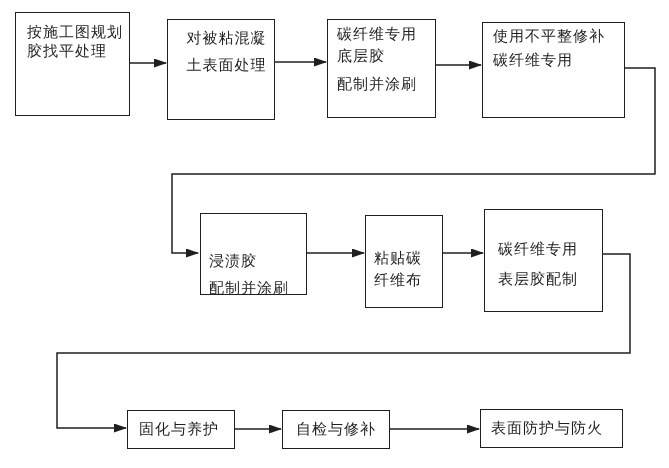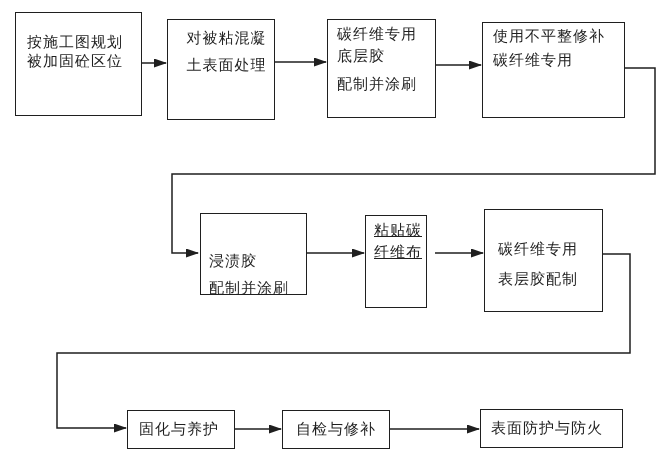--- a/index.html
+++ b/index.html
@@ -34,28 +34,28 @@
     box-sizing:border-box;
     border:1.5px solid var(--ink);
     background:var(--bg);
     color:var(--ink);
     font-size:15px;
     letter-spacing:1px;
   }
   .ln{display:block;white-space:nowrap;}
 
   
-  .b1{left:15px;  top:12px;  width:127px; height:104px; padding:20px 2px 0 11px; line-height:19px;}
+  .b1{left:15px;  top:12px;  width:115px; height:104px; padding:10px 2px 0 11px; line-height:19px;}
   .b2{left:167px; top:19px;  width:108px; height:101px; padding:5px 2px 0 13px; line-height:27px;text-align:center;}
   .b3{left:327px; top:19px;  width:109px; height:99px;  padding:3px 2px 0 9px;  line-height:22px;}
   .b3 .gap{margin-top:6px;}
   .b4{left:482px; top:22px;  width:143px; height:96px;  padding:1px 2px 0 10px; line-height:24px;}
   
   .b5{left:200px; top:213px; width:107px; height:82px;  padding:34px 2px 16px 8px; line-height:27px;}
-  .b6{left:365px; top:215px; width:62px;  height:93px;  padding:3px 2px 0 8px; line-height:22px;text-decoration:underline;}
+  .b6{left:365px; top:215px; width:78px;  height:93px;  padding:31px 2px 0 8px; line-height:22px;}
   .b7{left:484px; top:209px; width:119px; height:103px; padding:24px 2px 0 13px;line-height:30px;}
   
   .rowbox{display:flex;align-items:center;}
   .b8{left:127px; top:410px; width:108px; height:39px; padding-left:11px;}
   .b9{left:282px; top:410px; width:108px; height:39px; padding-left:13px;}
   .b10{left:480px;top:409px; width:143px; height:39px; padding-left:10px;}
 </style>
 </head>
 <body>
 
@@ -73,21 +73,21 @@
     <path d="M625 68 H655 V174 H172 V253 H198" marker-end="url(#arr)"></path>
     <path d="M307 253 H364" marker-end="url(#arr)"></path>
     <path d="M435 253 H483" marker-end="url(#arr)"></path>
     <path d="M603 254 H630 V353 H57 V428 H126" marker-end="url(#arr)"></path>
     <path d="M235 429 H281" marker-end="url(#arr)"></path>
     <path d="M390 429 H479" marker-end="url(#arr)"></path>
   </svg>
 
   <div class="box b1">
     <span class="ln">按施工图规划</span>
-    <span class="ln">被加固砼区位</span>
+    <span class="ln">胶找平处理</span>
   </div>
 
   <div class="box b2">
     <span class="ln">对被粘混凝</span>
     <span class="ln">土表面处理</span>
   </div>
 
   <div class="box b3">
     <span class="ln">碳纤维专用</span>
     <span class="ln">底层胶</span>

